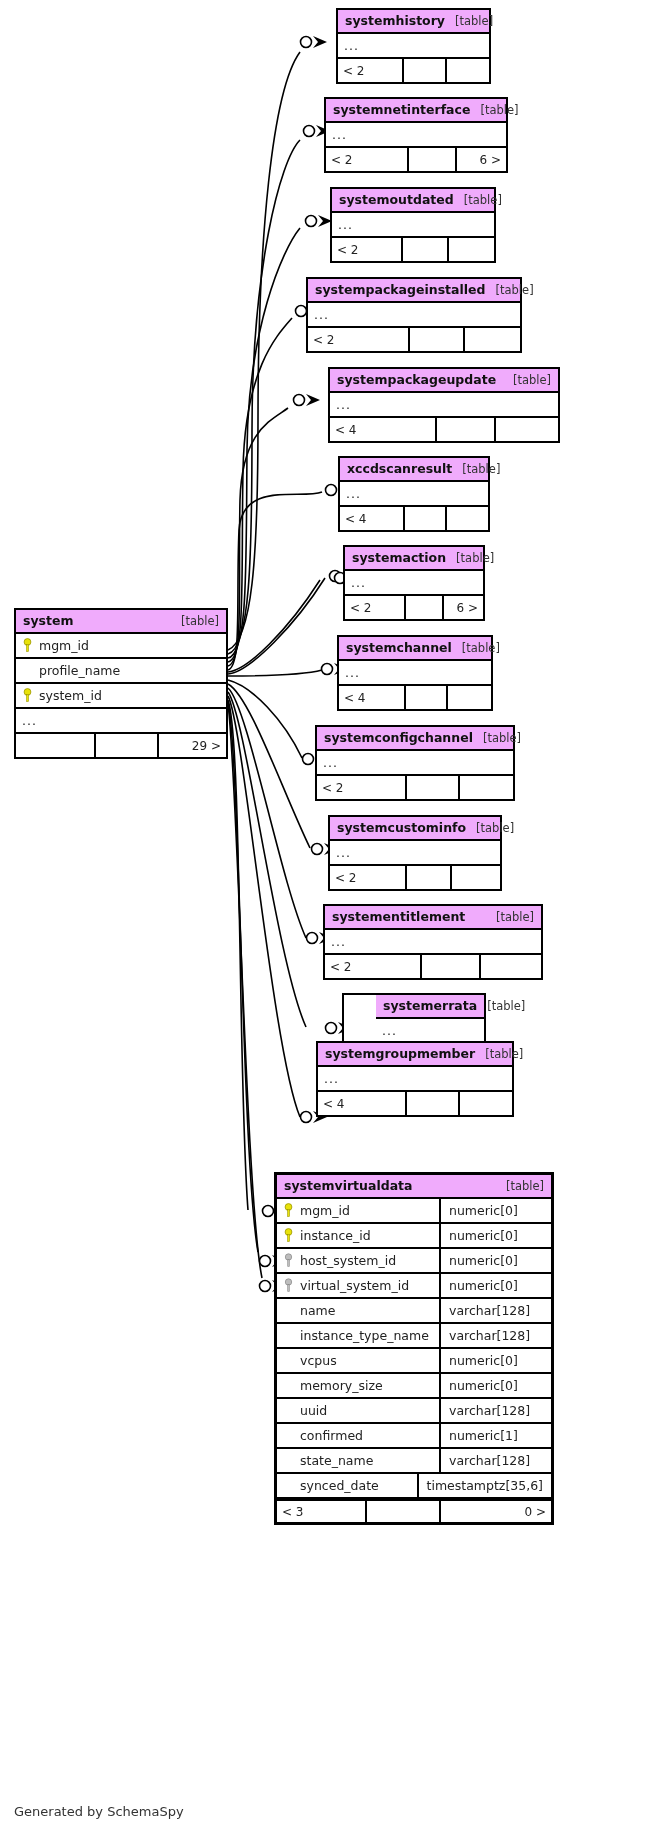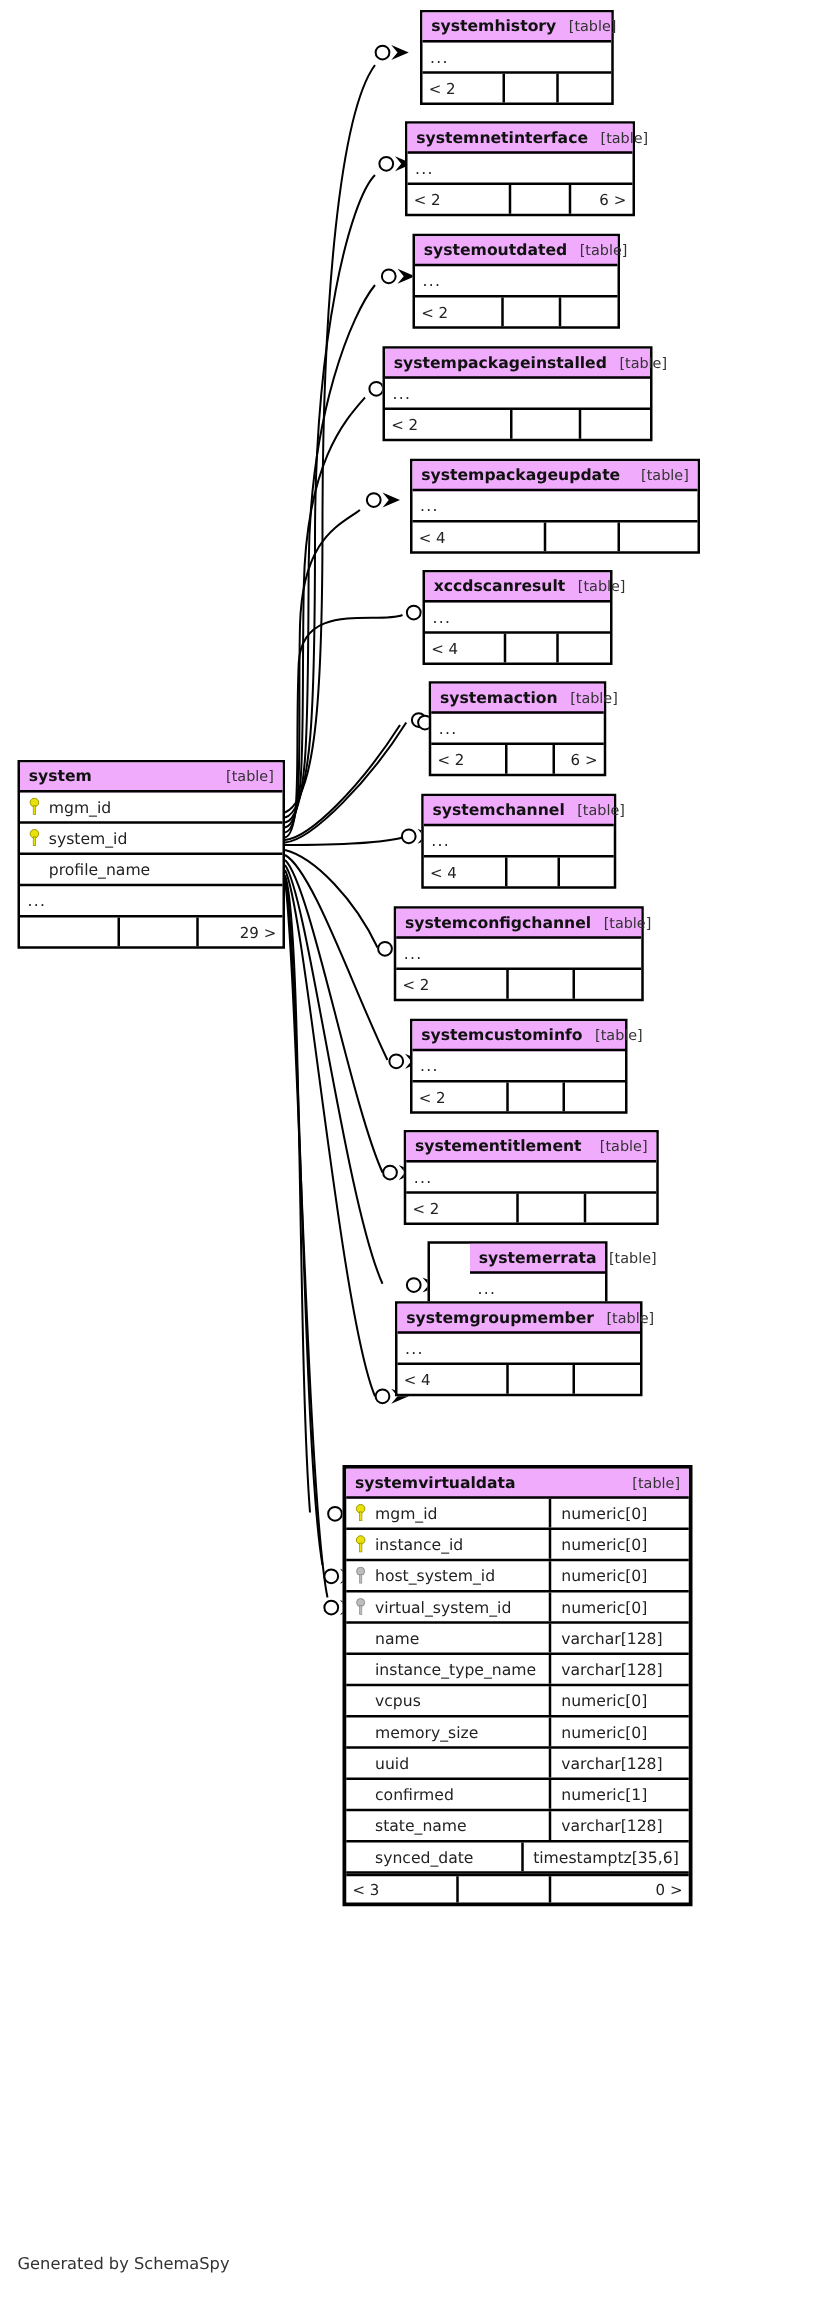--- a/index.html
+++ b/index.html
@@ -201,33 +201,33 @@
       <span class="cname">
         <svg class="keyicon" viewBox="0 0 11 15">
           <circle cx="5.5" cy="4" r="3.4" fill="#e8e20a" stroke="#9c9700" stroke-width="0.8"></circle>
           <rect x="4.6" y="6.5" width="1.9" height="7" fill="#e8e20a" stroke="#9c9700" stroke-width="0.6"></rect>
         </svg>
         <span>mgm_id</span>
       </span>
     </div>
     <div class="col">
       <span class="cname">
+        <span class="keyspacer"></span>
+        <span>profile_name</span>
+      </span>
+    </div>
+    <div class="col">
+      <span class="cname">
         <svg class="keyicon" viewBox="0 0 11 15">
           <circle cx="5.5" cy="4" r="3.4" fill="#e8e20a" stroke="#9c9700" stroke-width="0.8"></circle>
           <rect x="4.6" y="6.5" width="1.9" height="7" fill="#e8e20a" stroke="#9c9700" stroke-width="0.6"></rect>
         </svg>
         <span>system_id</span>
       </span>
     </div>
-    <div class="col">
-      <span class="cname">
-        <span class="keyspacer"></span>
-        <span>profile_name</span>
-      </span>
-    </div>
     <div class="ellipsis-row">...</div>
     <div class="foot">
       <div class="fc left" style="width:38%"></div>
       <div class="fc left" style="width:30%"></div>
       <div class="fc right" style="width:32%">29 &gt;</div>
     </div>
   </div>
 
   <div class="tbl" style="left:336px; top:8px; width:155px;">
     <div class="tbl-title">
@@ -352,21 +352,21 @@
       <span class="ttag">[table]</span>
     </div>
     <div class="ellipsis-row">...</div>
     <div class="foot">
       <div class="fc left" style="width:45%">&lt; 2</div>
       <div class="fc left" style="width:27%"></div>
       <div class="fc right" style="width:28%"></div>
     </div>
   </div>
 
-  <div class="tbl" style="left:323px; top:904px; width:204px;text-align:center;">
+  <div class="tbl" style="left:323px; top:904px; width:220px;text-align:center;">
     <div class="tbl-title">
       <span class="tname">systementitlement</span>
       <span class="ttag">[table]</span>
     </div>
     <div class="ellipsis-row">...</div>
     <div class="foot">
       <div class="fc left" style="width:45%">&lt; 2</div>
       <div class="fc left" style="width:27%"></div>
       <div class="fc right" style="width:28%"></div>
     </div>

